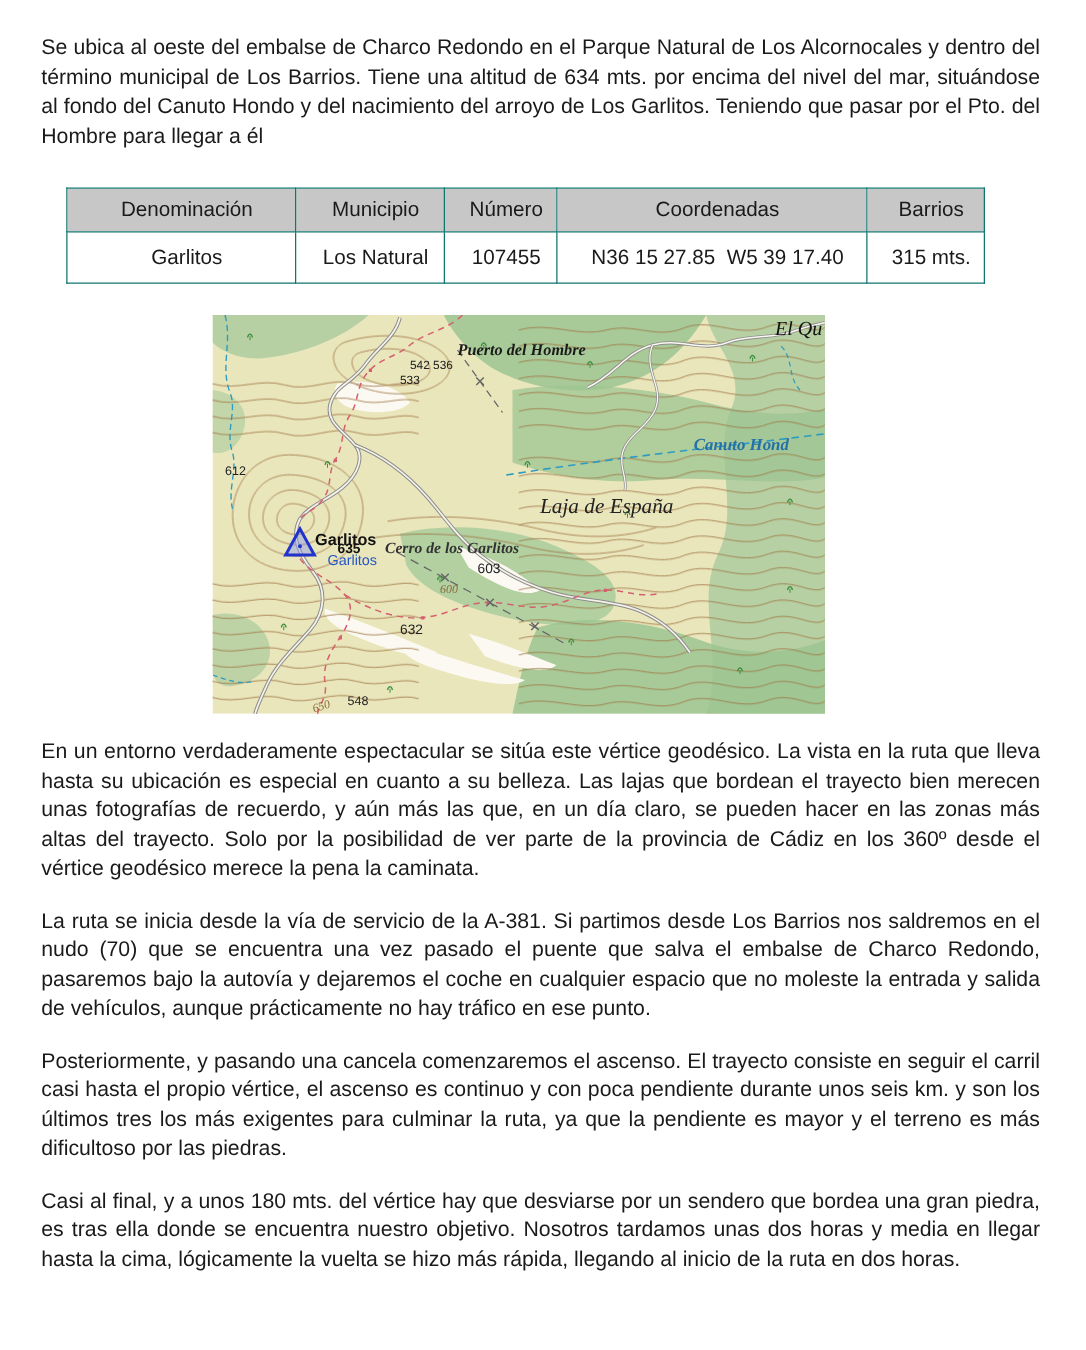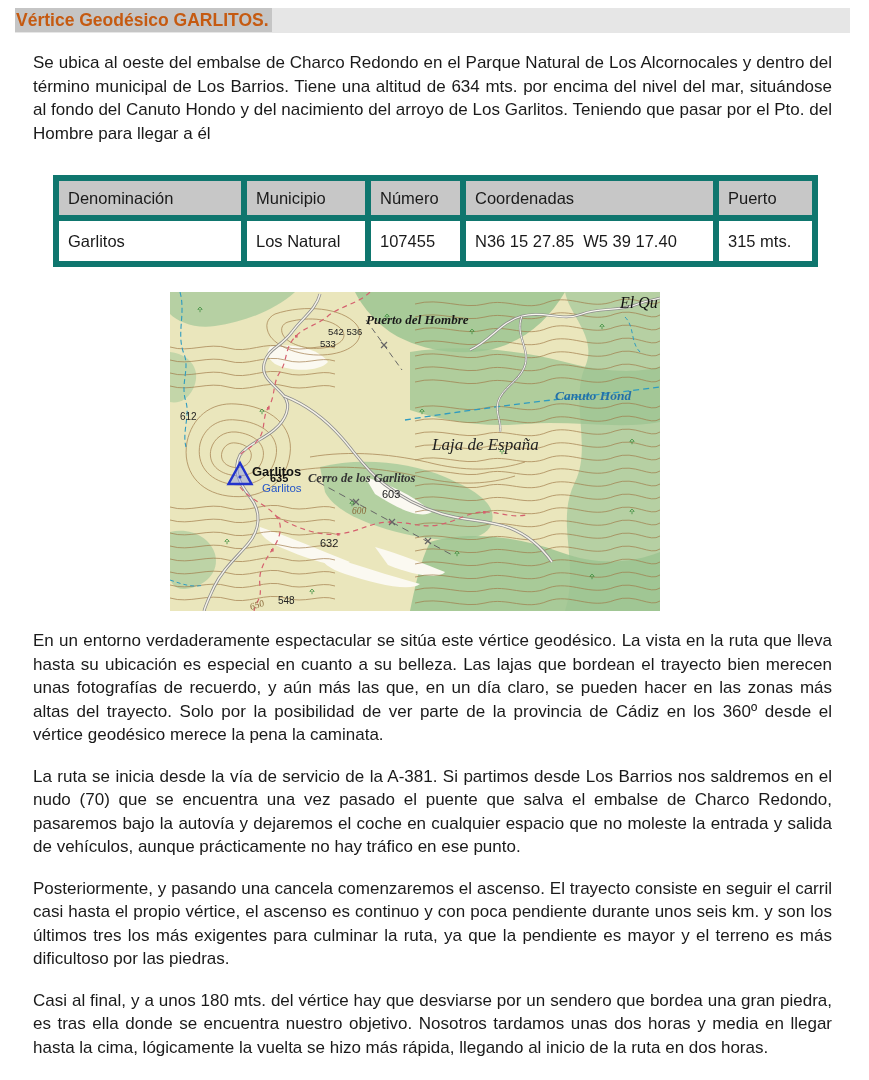--- a/index.html
+++ b/index.html
@@ -25,53 +25,52 @@
   .p3 { margin-top:13px; }
   .p4 { margin-top:14px; }
   .p5 { margin-top:13px; }
 
   
   table.vertex-table {
     border-collapse:collapse; margin:30px 0 0 38px;
     font-size:16.5px; table-layout:fixed;
   }
   .vertex-table th, .vertex-table td {
-    border:6px solid #0f766e; text-align:left; font-weight:normal;
+    border:1px solid #0f766e; text-align:center; font-weight:normal;
     padding:0 0 0 9px; overflow:hidden;
   }
   .vertex-table th { background:#C7C7C7; height:34px; }
   .vertex-table td { background:#ffffff; height:40px; }
   .col-denominacion { width:173px; }
   .col-municipio    { width:109px; }
   .col-numero       { width:80px;margin-top:21px;  }
   .col-coordenadas  { width:238px;margin-left:40px; }
   .col-altura       { width:84px;  }
   td.pre { white-space:pre; }
 
   
   .map-figure { margin:25px 0 0 155px; width:490px; height:319px; }
   .map-figure svg { display:block; }
 </style>
 </head>
 <body>
 
 <div class="page">
 
-  <h1 class="title-bar"><span class="hl">Vértice Geodésico GARLITOS.</span></h1>
 
   <p class="body-par p1">Se ubica al oeste del embalse de Charco Redondo en el Parque Natural de Los Alcornocales y dentro del término municipal de Los Barrios. Tiene una altitud de 634 mts. por encima del nivel del mar, situándose al fondo del Canuto Hondo y del nacimiento del arroyo de Los Garlitos. Teniendo que pasar por el Pto. del Hombre para llegar a él</p>
 
   <table class="vertex-table">
     <thead>
       <tr>
         <th class="col-denominacion">Denominación</th>
         <th class="col-municipio">Municipio</th>
         <th class="col-numero">Número</th>
         <th class="col-coordenadas">Coordenadas</th>
-        <th class="col-altura">Puerto</th>
+        <th class="col-altura">Barrios</th>
       </tr>
     </thead>
     <tbody>
       <tr>
         <td>Garlitos</td>
         <td>Los Natural</td>
         <td>107455</td>
         <td class="pre">N36 15 27.85  W5 39 17.40</td>
         <td>315 mts.</td>
       </tr>

